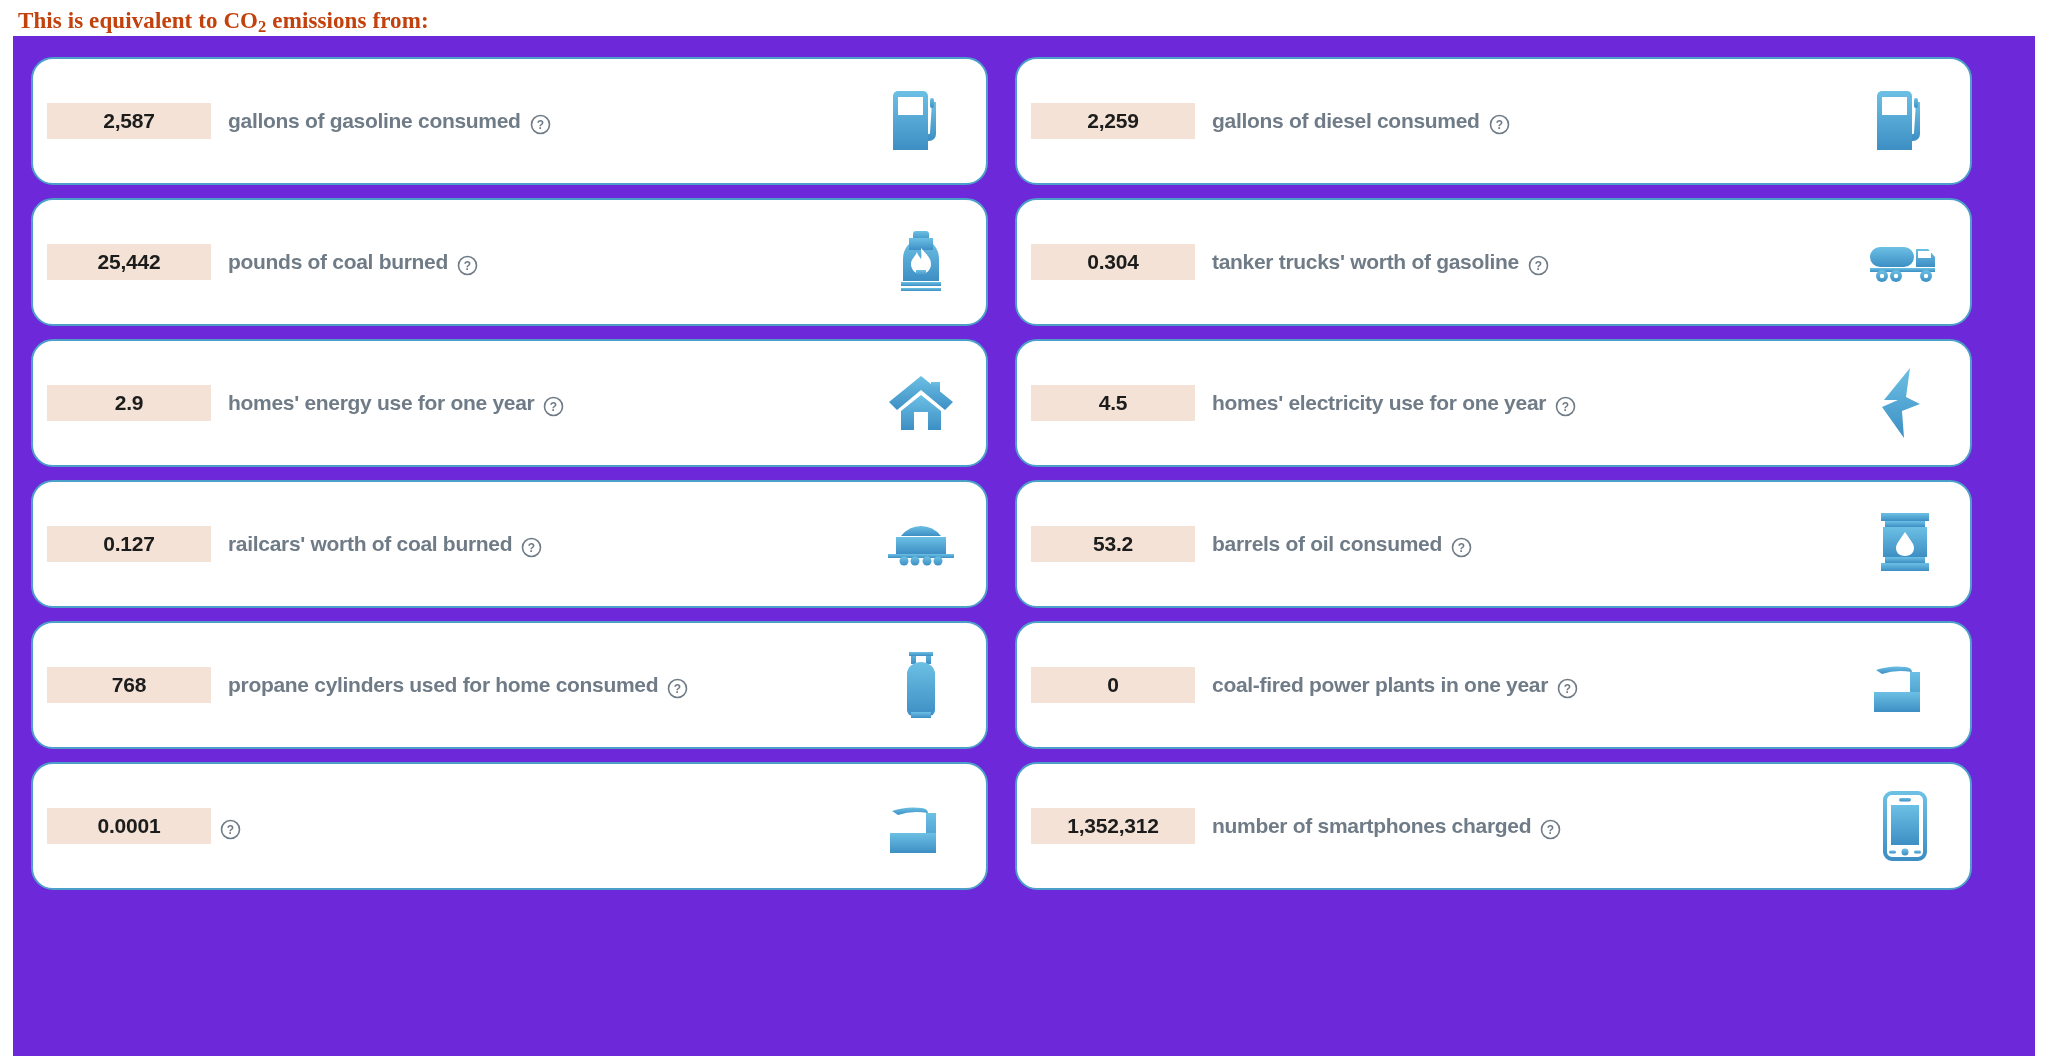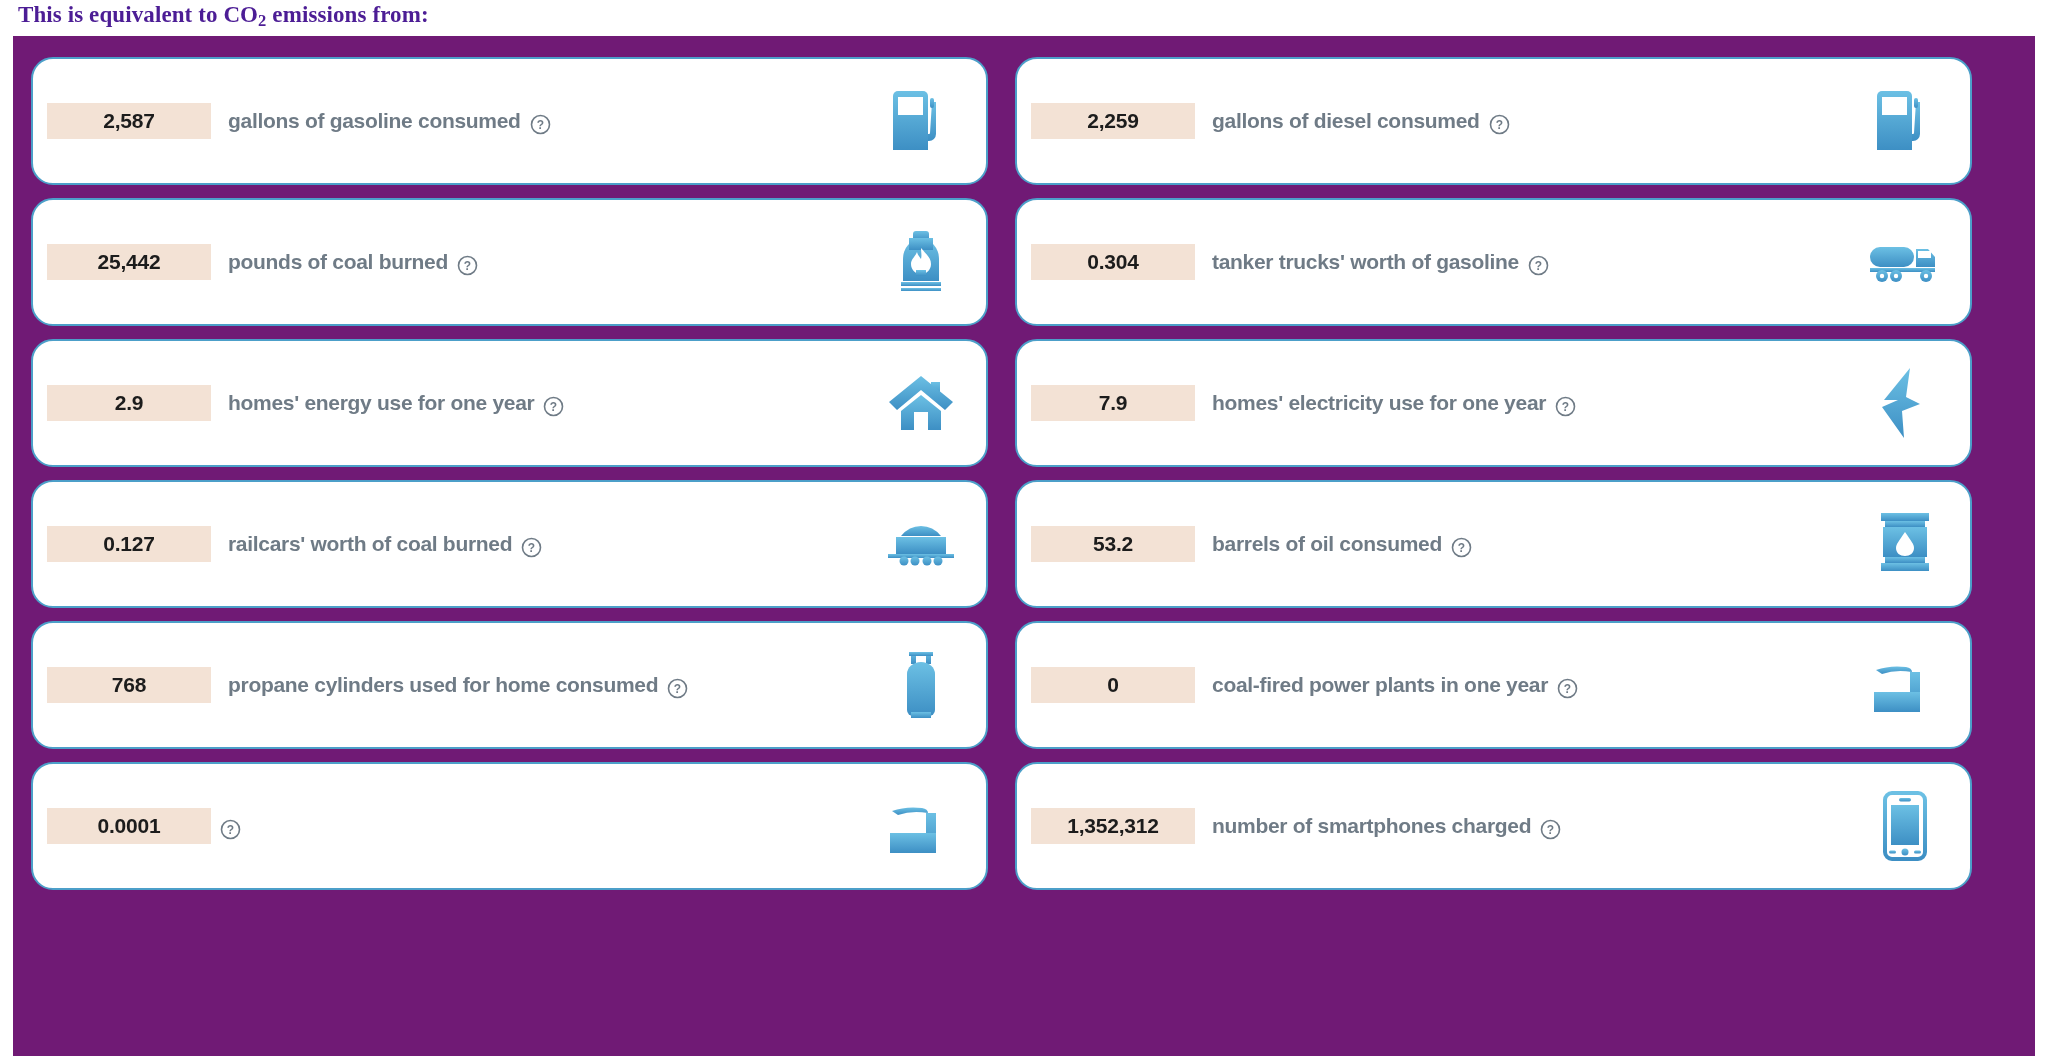--- a/index.html
+++ b/index.html
@@ -16,43 +16,43 @@
     position: relative;
     width: 2048px;
     height: 1057px;
     background: #ffffff;
   }
 
   
   .heading {
     position: absolute;
     left: 18px;
-    top: 2px;
+    top: 8px;
     font-family: "Liberation Serif", serif;
     font-weight: bold;
     font-size: 23px;
-    color: #4c1d95;
+    color: #c2410c;
     letter-spacing: 0.1px;
     white-space: nowrap;
   }
   .heading sub {
     font-size: 0.72em;
     vertical-align: baseline;
     position: relative;
     top: 4px;
   }
 
   
   .panel {
     position: absolute;
     left: 13px;
     top: 36px;
     width: 2022px;
     height: 1020px;
-    background: #701a75;
+    background: #6d28d9;
     box-sizing: border-box;
   }
 
   .grid {
     position: absolute;
     left: 18px;
     top: 21px;
     width: 1986px;
     display: grid;
     grid-template-columns: 957px 957px;
@@ -275,21 +275,21 @@
                 </linearGradient>
               </defs>
               <rect x="43" y="8" width="9" height="16" fill="url(#g4)"></rect>
               <path d="M33 2 L65 28 L57 36 L33 16 L9 36 L1 28 z" fill="url(#g4)"></path>
               <path d="M33 21 L53 37 v19 h-13 v-18 h-14 v18 h-13 v-19 z" fill="url(#g4)"></path>
             </svg>
           </div>
         </div>
         <div class="card">
           <div class="value-chip">
-            <span>7.9</span>
+            <span>4.5</span>
           </div>
           <div class="lbl-wrap">
             <span class="label">homes' electricity use for one year</span>
             <span class="help-icon"><svg width="21" height="21" viewBox="0 0 21 21">
                 <circle cx="10.5" cy="10.5" r="9" fill="none" stroke="#6f7b86" stroke-width="1.6"></circle>
                 <text x="10.5" y="15" text-anchor="middle" font-family="Liberation Sans, sans-serif" font-size="12" font-weight="bold" fill="#6f7b86">?</text>
               </svg></span>
           </div>
           <div class="icon-slot">
             <svg width="50" height="72" viewBox="0 0 50 72">

